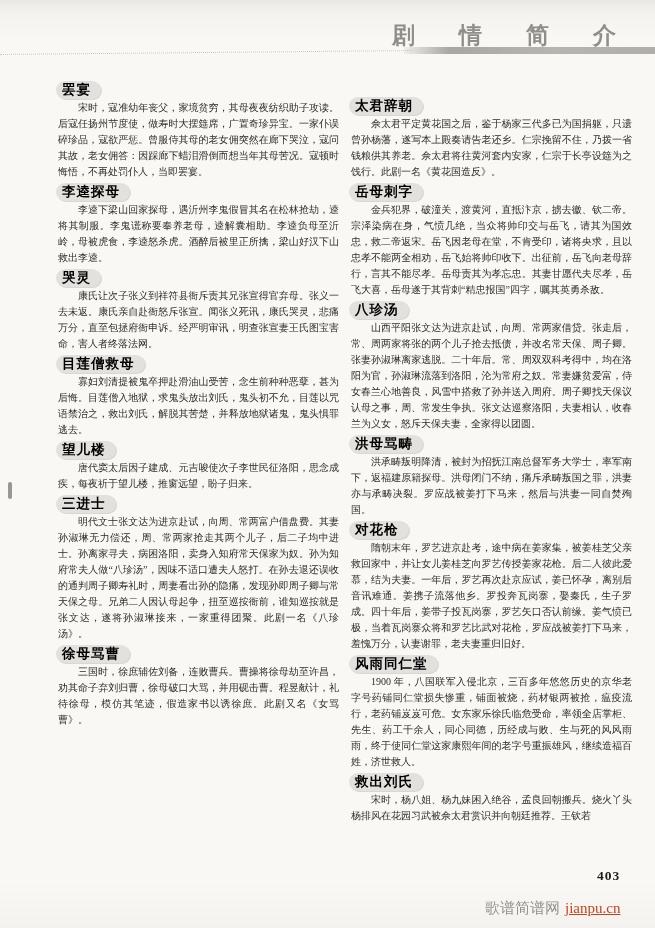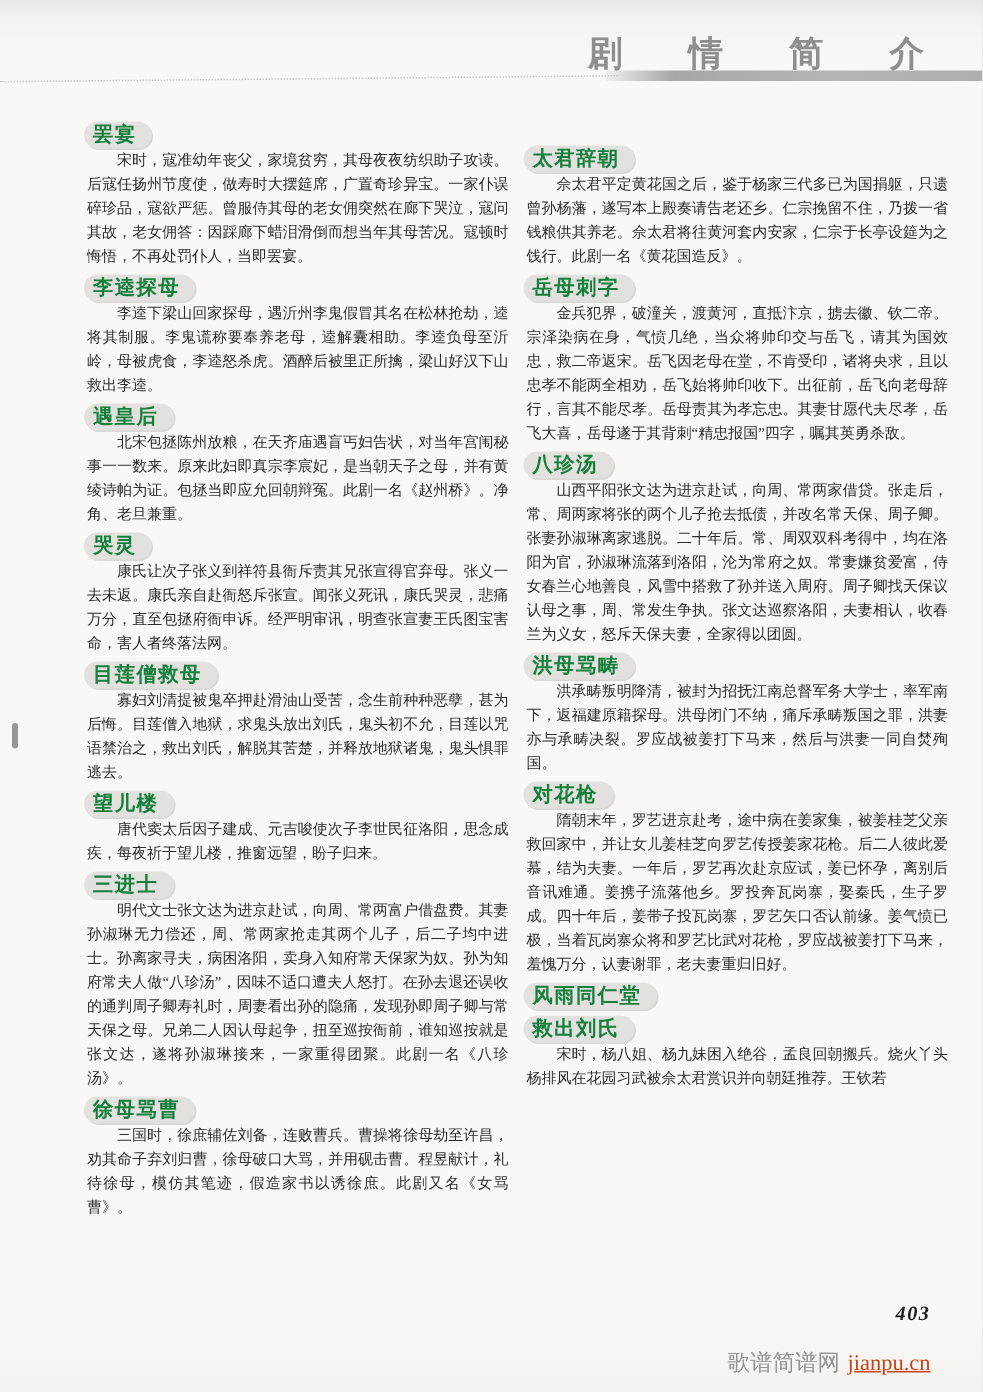--- a/index.html
+++ b/index.html
@@ -28,36 +28,36 @@
   .edge-mark {
     position:absolute; left:8px; top:482px; width:4px; height:17px;
     background:#6f6d68; border-radius:2px; opacity:.7;
   }
   
   .col { position:absolute; top:78px; width:281px; }
   .col-left  { left:58px;  }
   .col-right { left:351px;margin-top:16px; }
   .sec-title {
     display:inline-block;
-    background:#e3e1dd; color:#15803d;
+    background:#e3e1dd; color:#000000;
     border-radius:9px; padding:0 10px 1px 6px;
     font-size:13.5px; font-weight:bold; line-height:17px;
     margin:3px 0 1px -2px;
     box-shadow:1px 1px 0 rgba(190,188,184,.55);
     letter-spacing:1px;
   }
   .sec-body {
     font-size:10px; line-height:16px;
     text-align:justify; text-justify:inter-character;
     text-indent:2em; color:#2e2b27;
   }
   
   .page-number {
     position:absolute; left:597px; top:868px;
-    font-size:13.5px; font-weight:bold; color:#1f1d1b; letter-spacing:1px;font-style:italic;
+    font-size:13.5px; font-weight:bold; color:#1f1d1b; letter-spacing:1px;
   }
   .watermark {
     position:absolute; left:485px; top:899px;
     font-size:15px; white-space:nowrap;
   }
   .wm-name { color:#94928f; }
   .wm-url  { color:#c8431c; margin-left:5px;text-decoration:underline; }
 </style>
 </head>
 <body>
@@ -72,24 +72,20 @@
   <div class="edge-mark"></div>
 
   <div class="col col-left">
     <section>
       <span class="sec-title">罢宴</span>
       <p class="sec-body">宋时，寇准幼年丧父，家境贫穷，其母夜夜纺织助子攻读。后寇任扬州节度使，做寿时大摆筵席，广置奇珍异宝。一家仆误碎珍品，寇欲严惩。曾服侍其母的老女佣突然在廊下哭泣，寇问其故，老女佣答：因踩廊下蜡泪滑倒而想当年其母苦况。寇顿时悔悟，不再处罚仆人，当即罢宴。</p>
     </section>
     <section>
       <span class="sec-title">李逵探母</span>
       <p class="sec-body">李逵下梁山回家探母，遇沂州李鬼假冒其名在松林抢劫，逵将其制服。李鬼谎称要奉养老母，逵解囊相助。李逵负母至沂岭，母被虎食，李逵怒杀虎。酒醉后被里正所擒，梁山好汉下山救出李逵。</p>
-    </section>
-    <section>
-      <span class="sec-title">遇皇后</span>
-      <p class="sec-body">北宋包拯陈州放粮，在天齐庙遇盲丐妇告状，对当年宫闱秘事一一数来。原来此妇即真宗李宸妃，是当朝天子之母，并有黄绫诗帕为证。包拯当即应允回朝辩冤。此剧一名《赵州桥》。净角、老旦兼重。</p>
     </section>
     <section>
       <span class="sec-title">哭灵</span>
       <p class="sec-body">康氏让次子张义到祥符县衙斥责其兄张宣得官弃母。张义一去未返。康氏亲自赴衙怒斥张宣。闻张义死讯，康氏哭灵，悲痛万分，直至包拯府衙申诉。经严明审讯，明查张宣妻王氏图宝害命，害人者终落法网。</p>
     </section>
     <section>
       <span class="sec-title">目莲僧救母</span>
       <p class="sec-body">寡妇刘清提被鬼卒押赴滑油山受苦，念生前种种恶孽，甚为后悔。目莲僧入地狱，求鬼头放出刘氏，鬼头初不允，目莲以咒语禁治之，救出刘氏，解脱其苦楚，并释放地狱诸鬼，鬼头惧罪逃去。</p>
     </section>
     <section>
@@ -122,20 +118,21 @@
     <section>
       <span class="sec-title">洪母骂畴</span>
       <p class="sec-body">洪承畴叛明降清，被封为招抚江南总督军务大学士，率军南下，返福建原籍探母。洪母闭门不纳，痛斥承畴叛国之罪，洪妻亦与承畴决裂。罗应战被姜打下马来，然后与洪妻一同自焚殉国。</p>
     </section>
     <section>
       <span class="sec-title">对花枪</span>
       <p class="sec-body">隋朝末年，罗艺进京赴考，途中病在姜家集，被姜桂芝父亲救回家中，并让女儿姜桂芝向罗艺传授姜家花枪。后二人彼此爱慕，结为夫妻。一年后，罗艺再次赴京应试，姜已怀孕，离别后音讯难通。姜携子流落他乡。罗投奔瓦岗寨，娶秦氏，生子罗成。四十年后，姜带子投瓦岗寨，罗艺矢口否认前缘。姜气愤已极，当着瓦岗寨众将和罗艺比武对花枪，罗应战被姜打下马来，羞愧万分，认妻谢罪，老夫妻重归旧好。</p>
     </section>
     <section>
       <span class="sec-title">风雨同仁堂</span>
+      <p class="sec-body">1900 年，八国联军入侵北京，三百多年悠悠历史的京华老字号药铺同仁堂损失惨重，铺面被烧，药材银两被抢，瘟疫流行，老药铺岌岌可危。女东家乐徐氏临危受命，率领全店掌柜、先生、药工千余人，同心同德，历经成与败、生与死的风风雨雨，终于使同仁堂这家康熙年间的老字号重振雄风，继续造福百姓，济世救人。</p>
     </section>
     <section>
       <span class="sec-title">救出刘氏</span>
       <p class="sec-body">宋时，杨八姐、杨九妹困入绝谷，孟良回朝搬兵。烧火丫头杨排风在花园习武被佘太君赏识并向朝廷推荐。王钦若</p>
     </section>
   </div>
 
   <div class="page-number">403</div>
 
   <div class="watermark">

